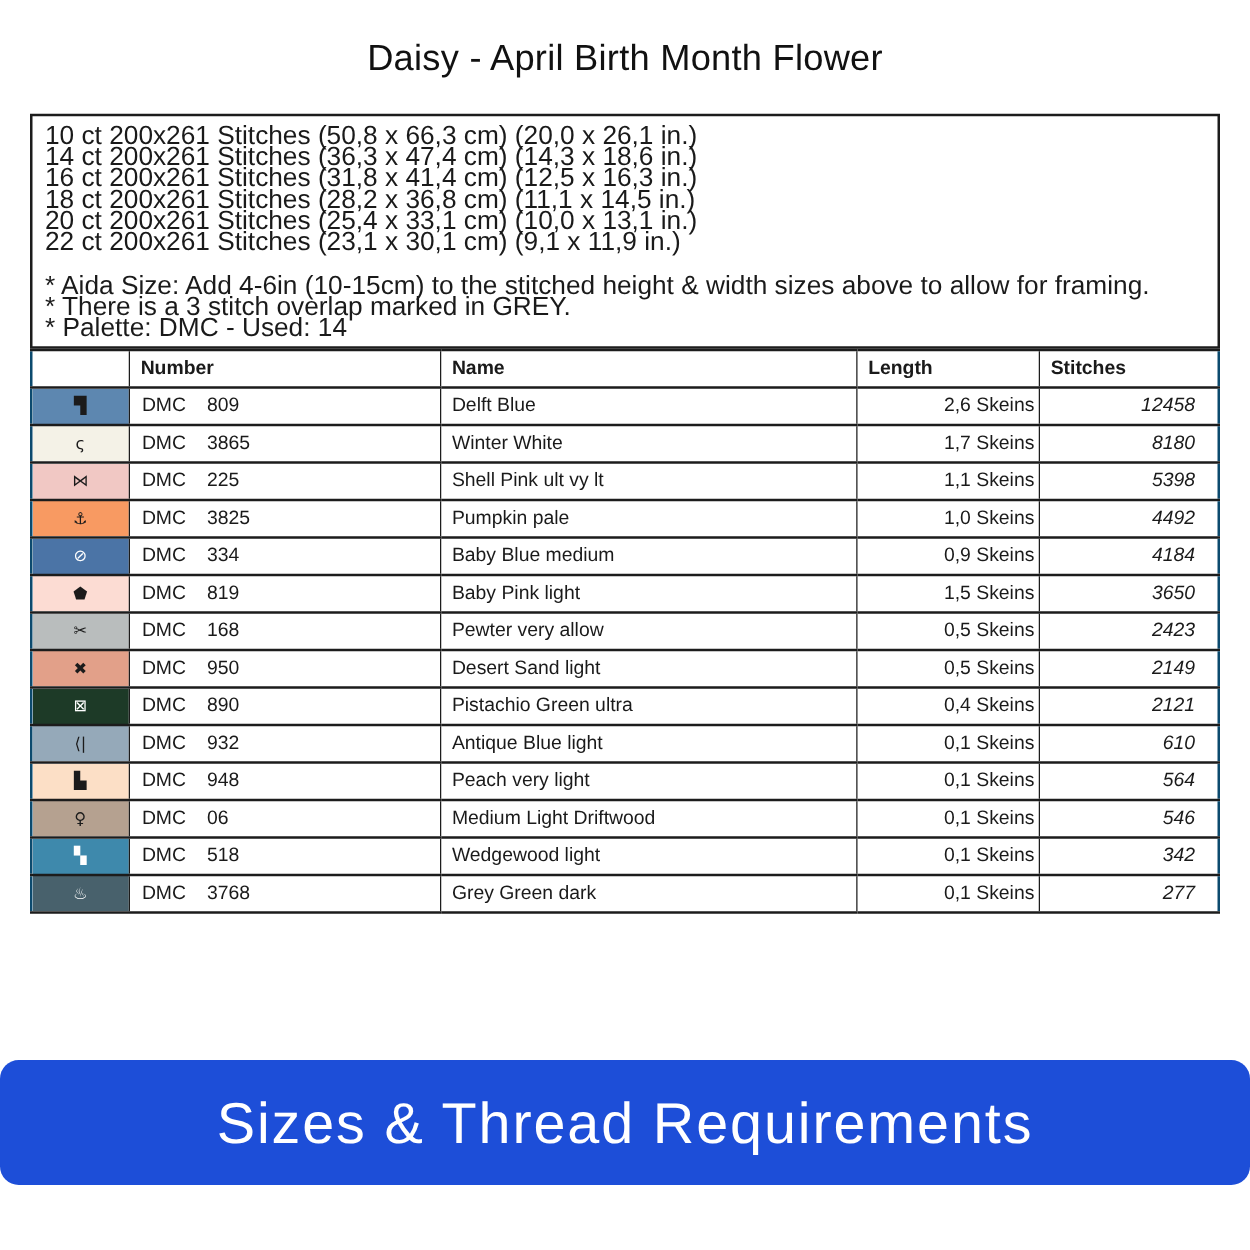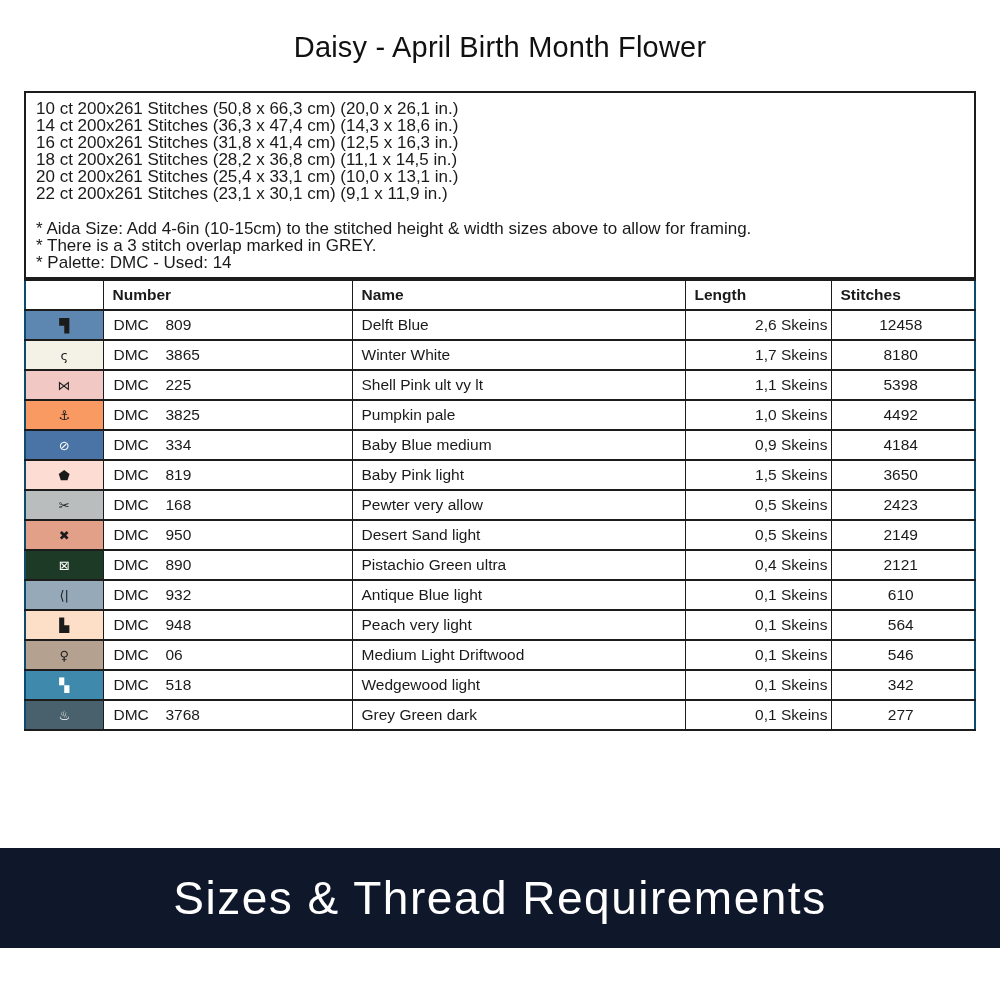--- a/index.html
+++ b/index.html
@@ -24,21 +24,21 @@
     font-size: 29px;
     font-weight: 400;
     letter-spacing: 0.2px;
     color: #111;
   }
   .info-box {
     width: 928px;
     margin: 27px auto 0 auto;
     border: 2px solid #1c1c1c;
     padding: 7px 10px 6px 10px;
-    font-size: 17px;
+    font-size: 21px;
     line-height: 17px;
   }
   .info-box .size-line { white-space: nowrap; }
   .notes { margin-top: 18px; }
   .note-line { white-space: nowrap; }
   table.thread-table {
     width: 950px;
     margin: 0 auto;
     border-collapse: collapse;
     border: 2px solid #0c4a6e;
@@ -72,21 +72,21 @@
   td.swatch .sym {
     font-size: 13px;
     line-height: 13px;
     display: inline-block;
     font-family: "DejaVu Sans", sans-serif;
   }
   td.num { padding-left: 10px; }
   td.num .brand { display: inline-block; width: 52px; }
   td.name { padding-left: 9px; }
   td.len { text-align: right; padding-right: 3px; }
-  td.sti { text-align: center; padding-right: 4px; }
+  td.sti { text-align: right; padding-right: 18px; font-style: italic; }
   .banner {
     position: absolute;
     left: 0;
     top: 848px;
     width: 1000px;
     height: 100px;
     display: flex;
     align-items: center;
     justify-content: center;
   }
@@ -245,17 +245,17 @@
   <tr>
     <td class="swatch" style="background: rgb(72, 97, 108);"><span class="sym" style="color: rgb(255, 255, 255);">♨</span></td>
     <td class="num"><span class="brand">DMC</span><span class="numval">3768</span></td>
     <td class="name">Grey Green dark</td>
     <td class="len">0,1 Skeins</td>
     <td class="sti">277</td>
   </tr>
 </tbody>
   </table>
 
-  <div class="banner" style="background: #0f172a;">
+  <div class="banner" style="background: #1d4ed8; border-radius: 15px;">
     <span class="banner-text">Sizes &amp; Thread Requirements</span>
   </div>
 
 </div>
 
 </body></html>

